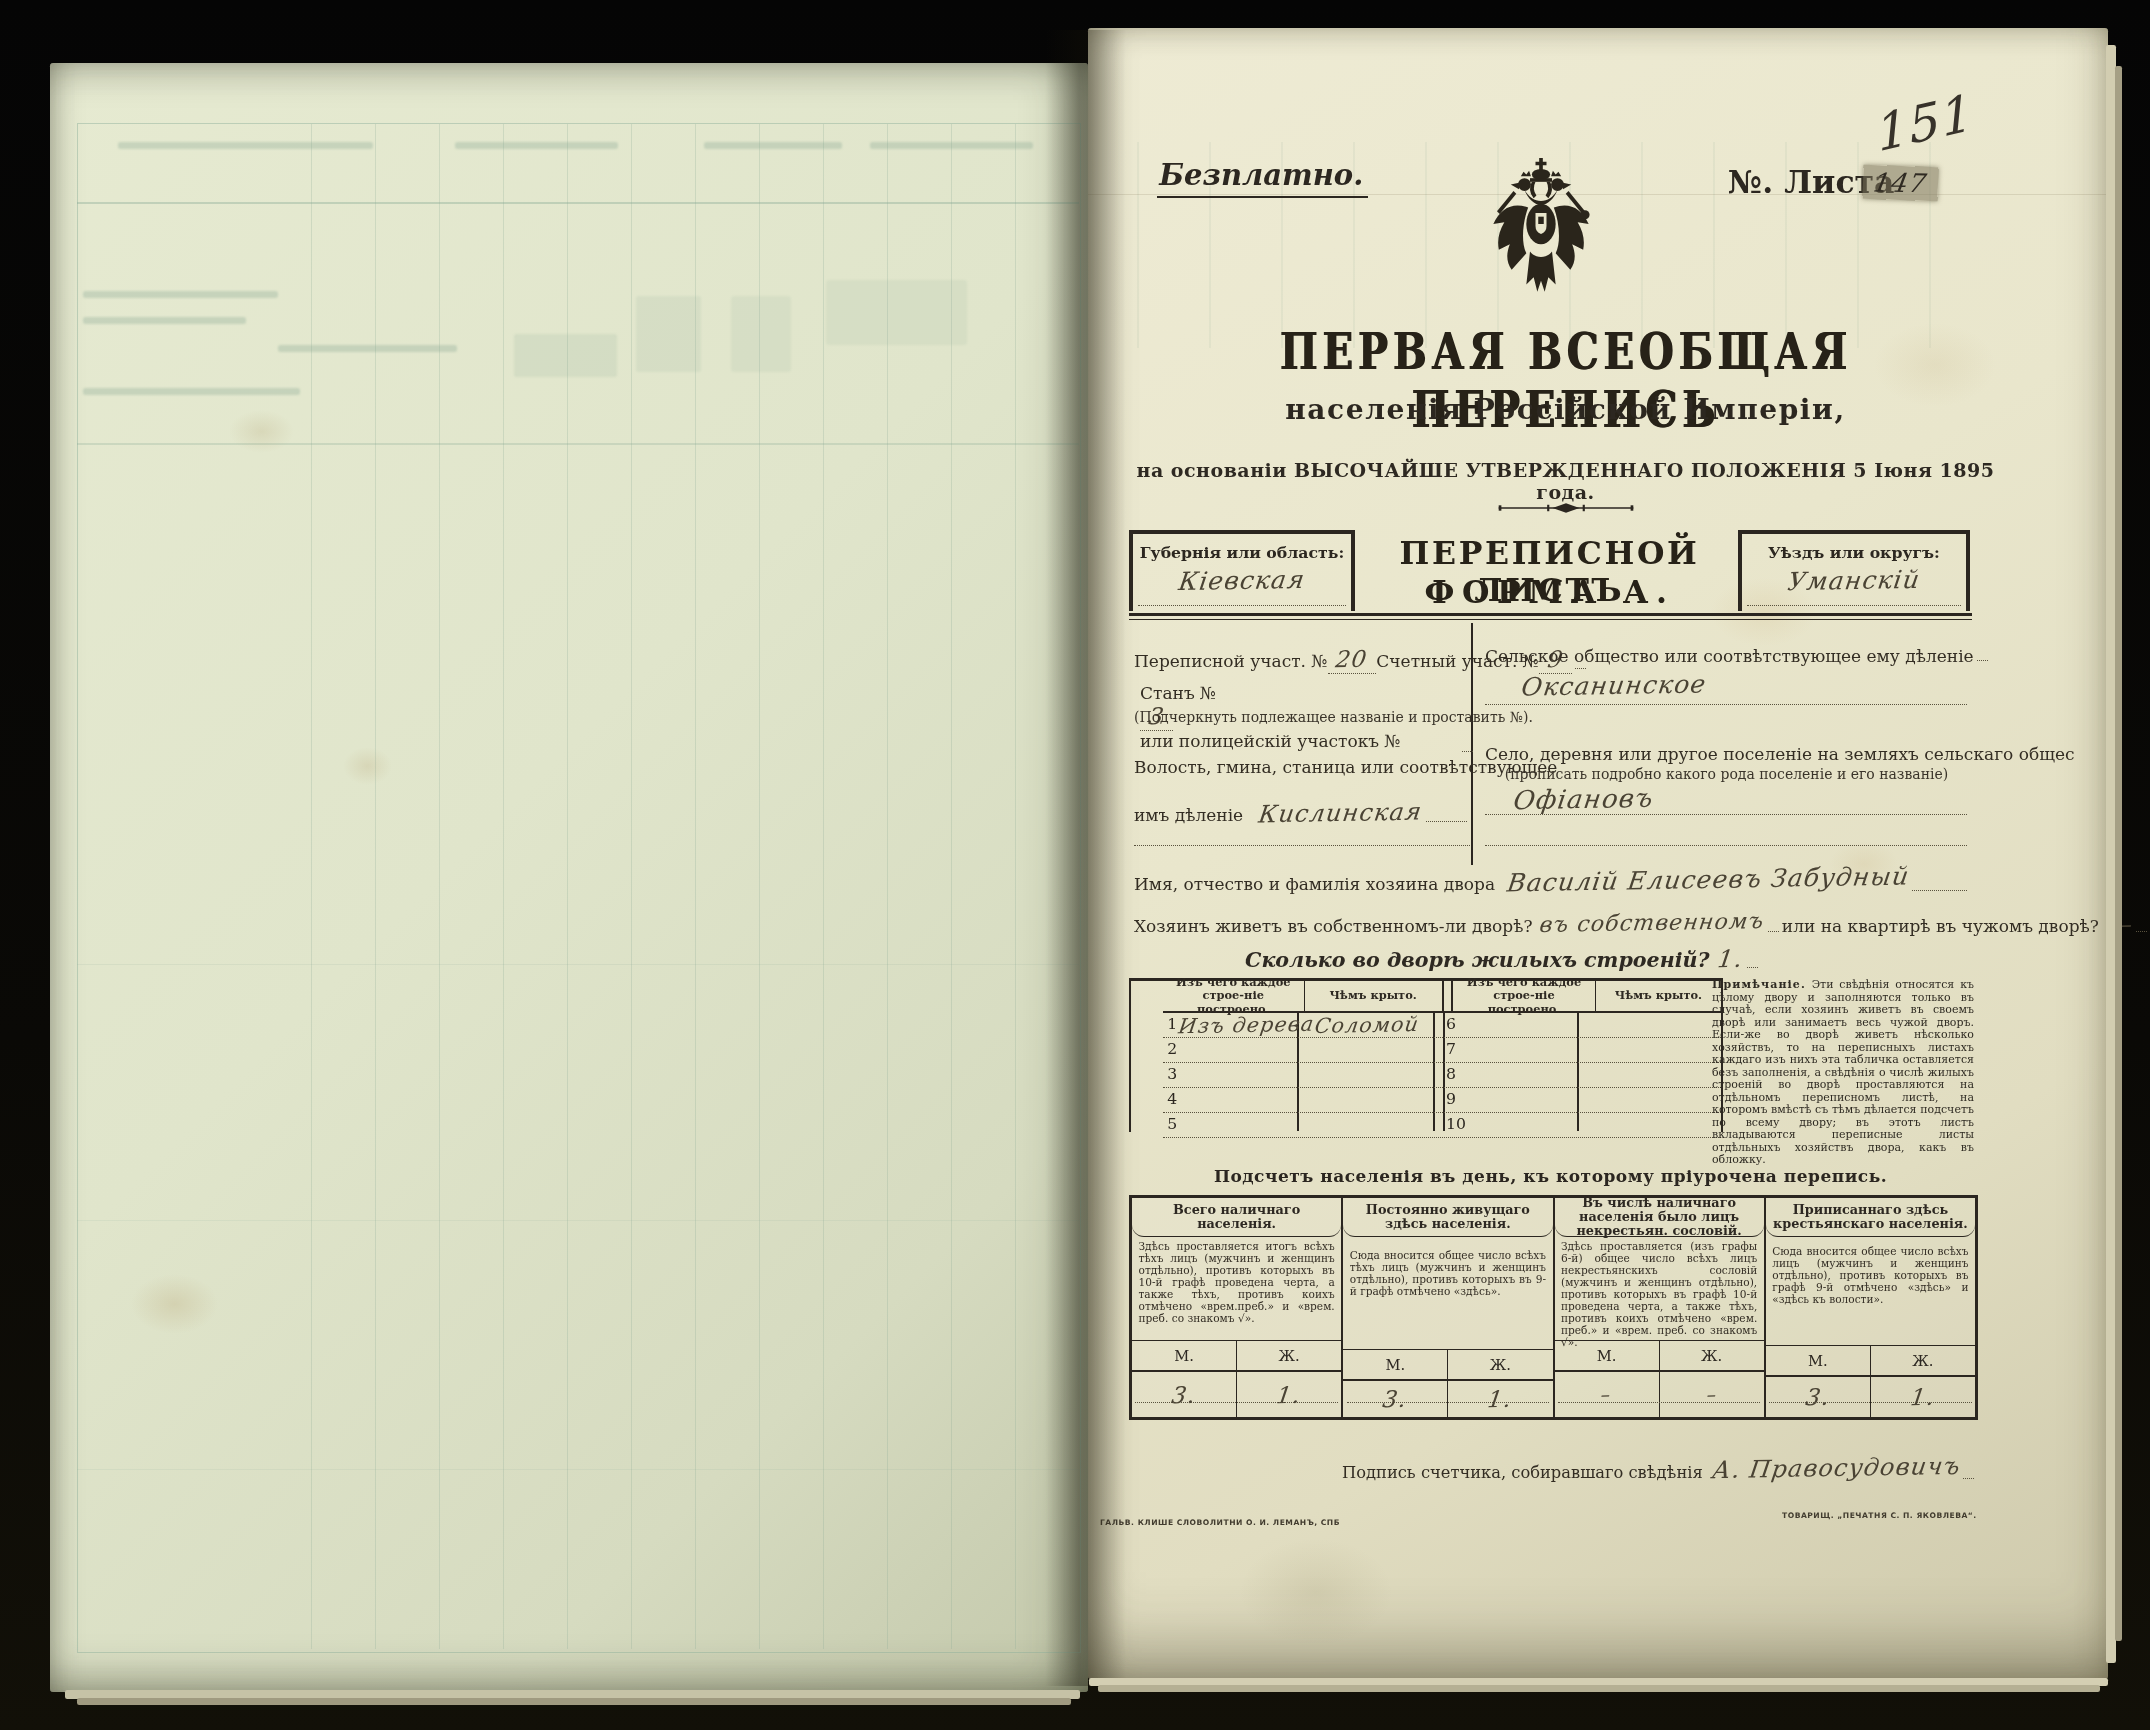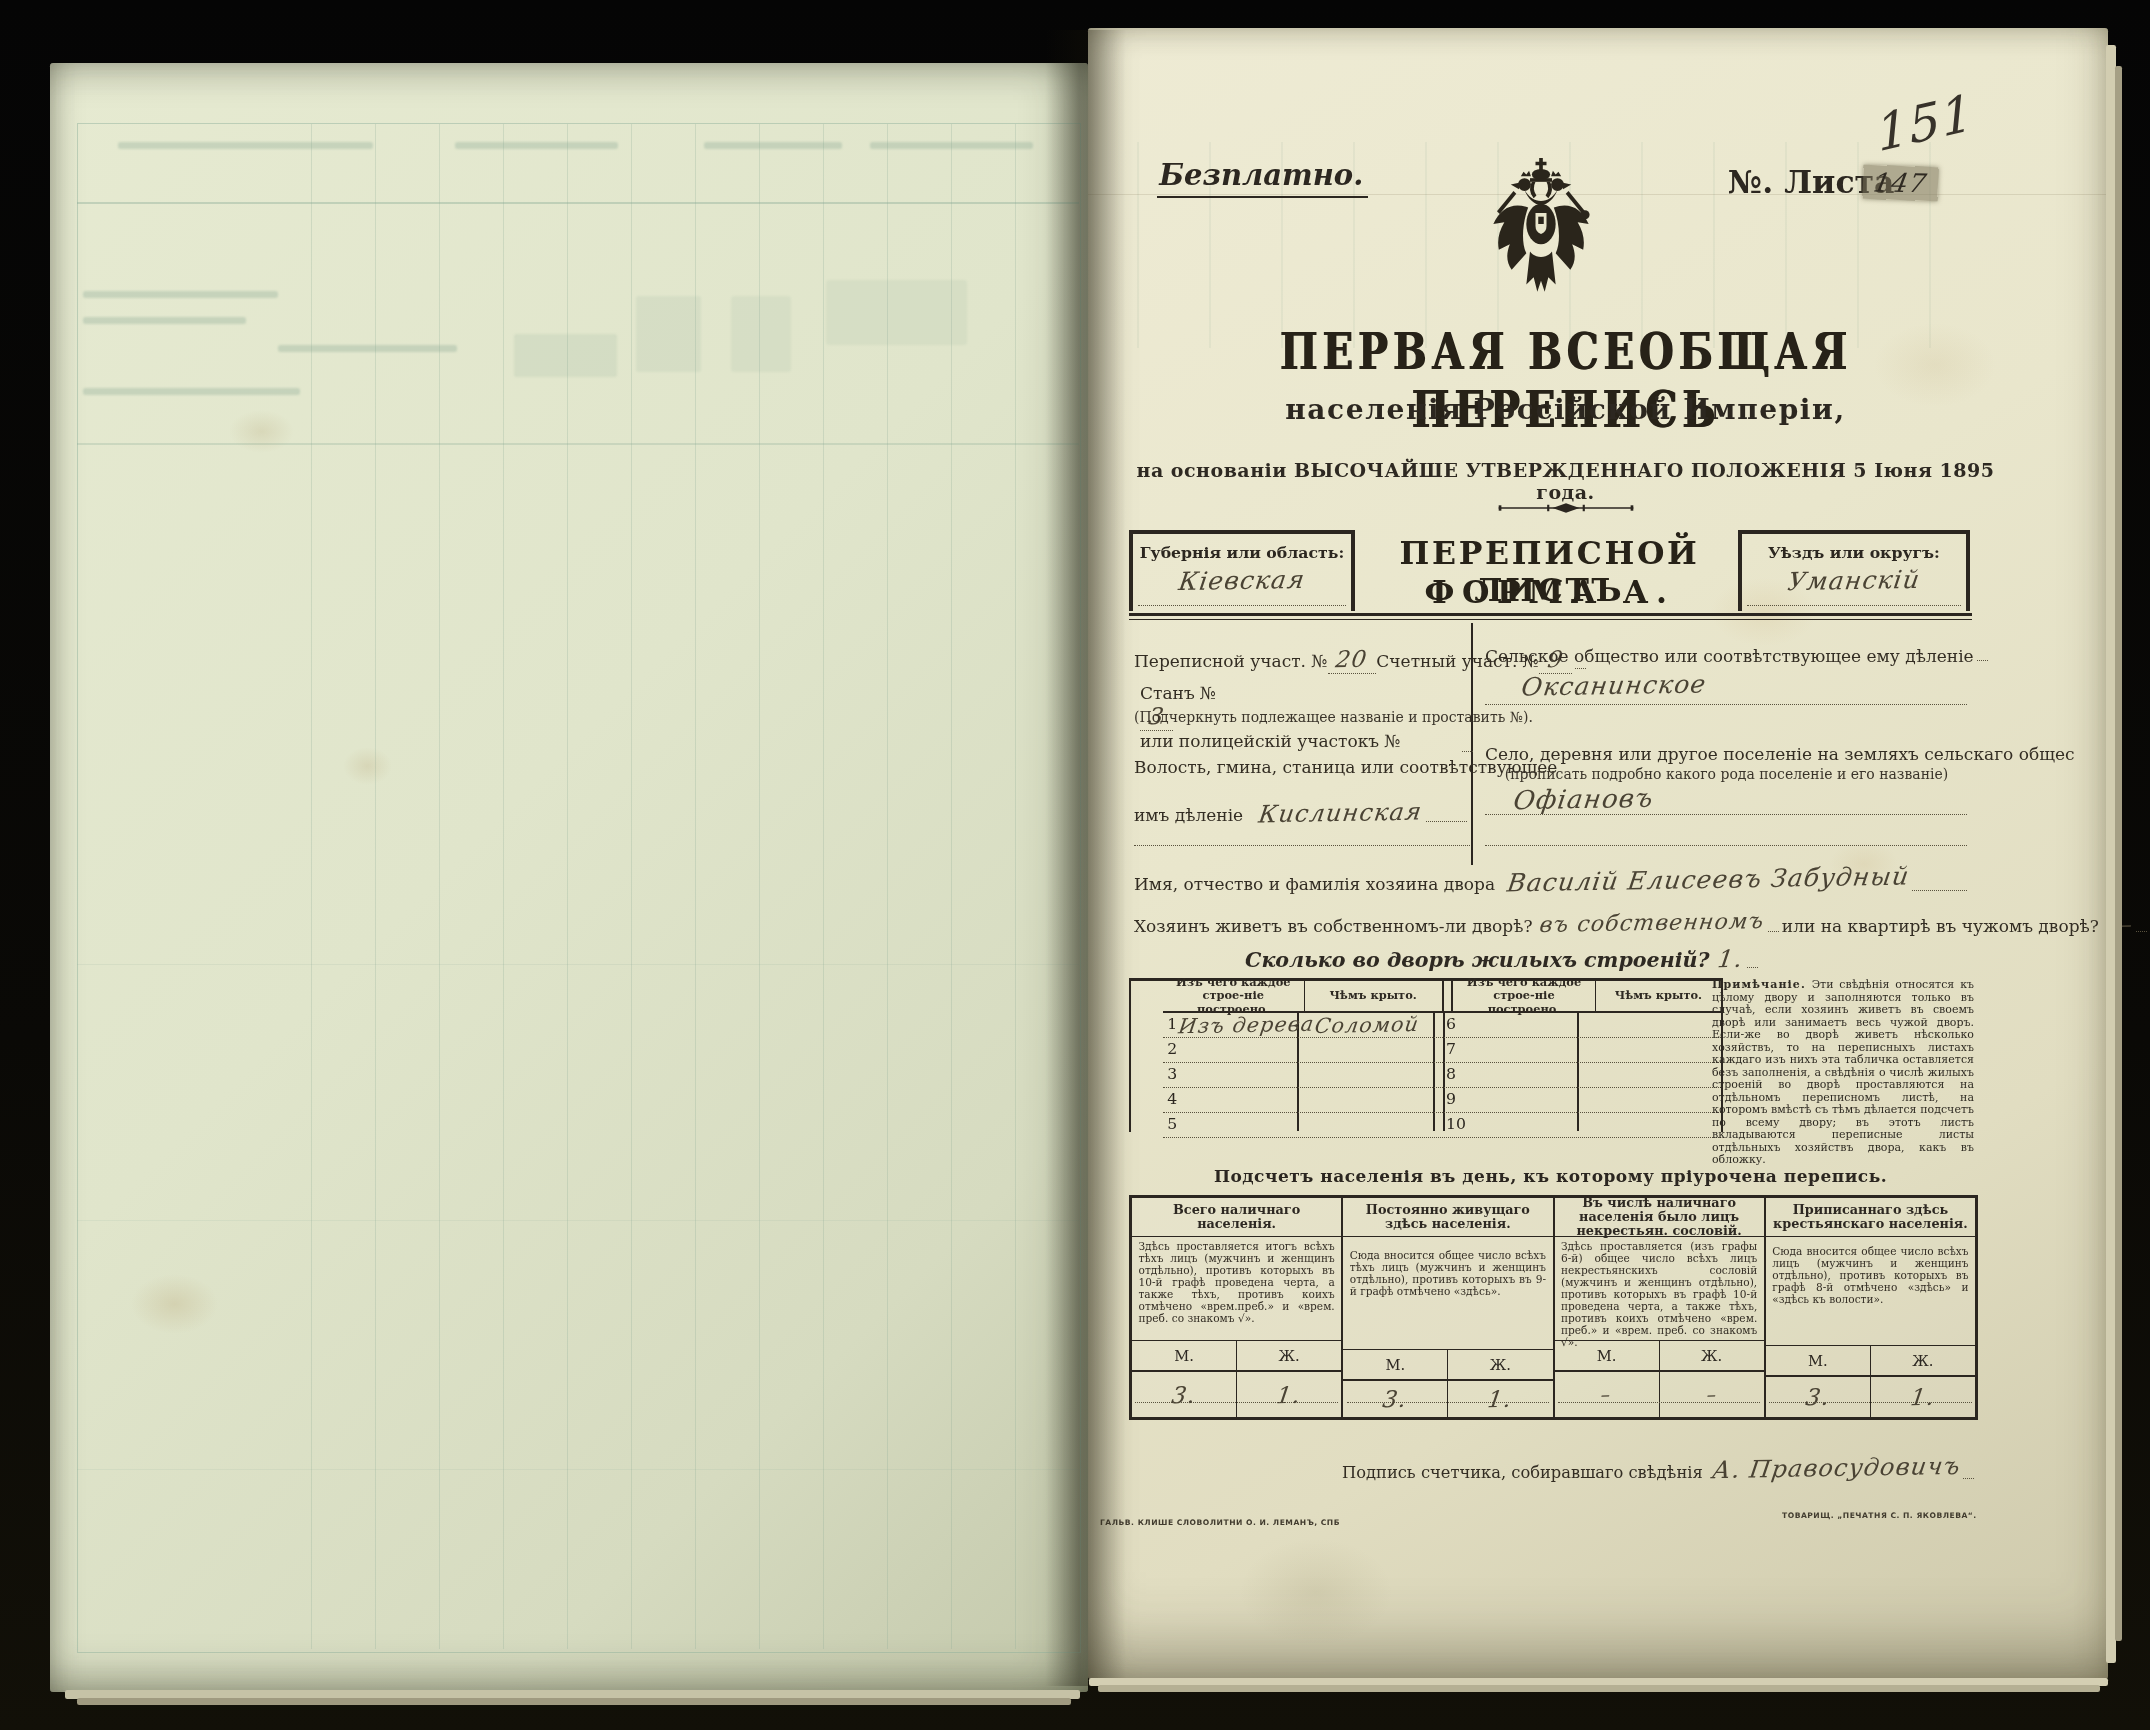--- a/index.html
+++ b/index.html
@@ -60,21 +60,21 @@
   .brow{position:relative;height:24px;border-bottom:1.6px dotted #59523e;}
   .bno{position:absolute;font-size:15.7px;color:#2c2720;top:0.5px;}
   
   .pnote{font-size:11px;line-height:1.14;text-align:justify;color:#2e2a22;}
   .pnote .nt{font-weight:bold;letter-spacing:1.1px;}
   
   .stitle{font-size:17px;font-weight:bold;color:#2b2620;letter-spacing:0.5px;}
   .stable{border:3.8px solid #2b2620;display:flex;background:rgba(255,255,250,.06);}
   .scol{flex:1;display:flex;flex-direction:column;border-right:2.2px solid #2b2620;}
   .scol:last-child{border-right:none;}
-  .shead{height:36px;border-bottom:1.6px solid #2b2620;display:flex;align-items:center;justify-content:center;text-align:center;font-weight:bold;font-size:12.8px;line-height:1.12;padding:1.1px 5.4px;color:#2d2822;}
+  .shead{height:36px;border-bottom:1.6px solid #2b2620;display:flex;align-items:center;justify-content:center;text-align:center;font-weight:bold;font-size:12.8px;line-height:1.12;padding:1.1px 5.4px;color:#2d2822;border-radius:12px;}
   .sdesc{height:99px;padding:4.3px 6.5px 0;font-size:10.6px;line-height:1.13;text-align:justify;border-bottom:1.1px solid #2b2620;color:#332d24;}
   .smj{height:29px;display:flex;border-bottom:2.7px solid #2b2620;}
   .smj span{flex:1;display:flex;align-items:center;justify-content:center;font-size:14.7px;color:#2d2822;}
   .smj span:first-child{border-right:1.6px solid #2b2620;}
   .svals{flex:1;display:flex;position:relative;}
   .svals .cell{flex:1;display:flex;align-items:center;justify-content:center;}
   .svals .cell:first-child{border-right:1.6px solid #2b2620;}
   .svals .hw{font-size:23px;}
   .svals .dot{position:absolute;left:3.3px;right:3.3px;bottom:14px;border-bottom:1.6px dotted #59523e;}
   .imprint{font-family:"DejaVu Sans",sans-serif;font-size:7.6px;font-weight:bold;letter-spacing:0.5px;color:#423c2f;}
@@ -348,21 +348,21 @@
             <span class="hw" style="font-size:18.5px;">–</span>
           </div>
         <div class="cell">
             <span class="hw" style="font-size:18.5px;">–</span>
           </div>
         <div class="dot"></div>
       </div>
     </div>
     <div class="scol">
       <div class="shead">Приписаннаго здѣсь крестьянскаго населенія.</div>
-      <div class="sdesc" style="padding-top:8.7px;">Сюда вносится общее число всѣхъ лицъ (мужчинъ и женщинъ отдѣльно), противъ которыхъ въ графѣ 8-й отмѣчено «здѣсь» и «здѣсь къ волости».</div>
+      <div class="sdesc" style="padding-top:8.7px;">Сюда вносится общее число всѣхъ лицъ (мужчинъ и женщинъ отдѣльно), противъ которыхъ въ графѣ 9-й отмѣчено «здѣсь» и «здѣсь къ волости».</div>
       <div class="smj">
           <span>М.</span>
           <span>Ж.</span>
         </div>
       <div class="svals">
         <div class="cell">
             <span class="hw">3.</span>
           </div>
         <div class="cell">
             <span class="hw">1.</span>

